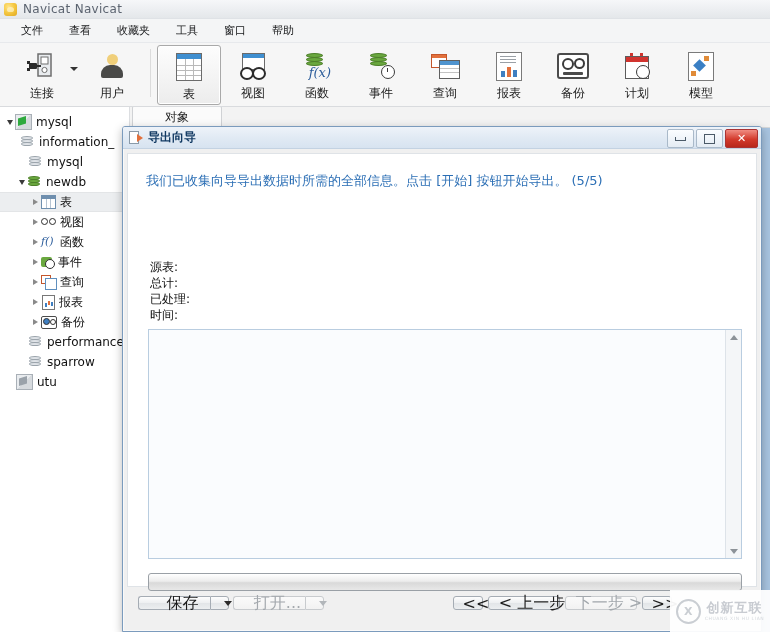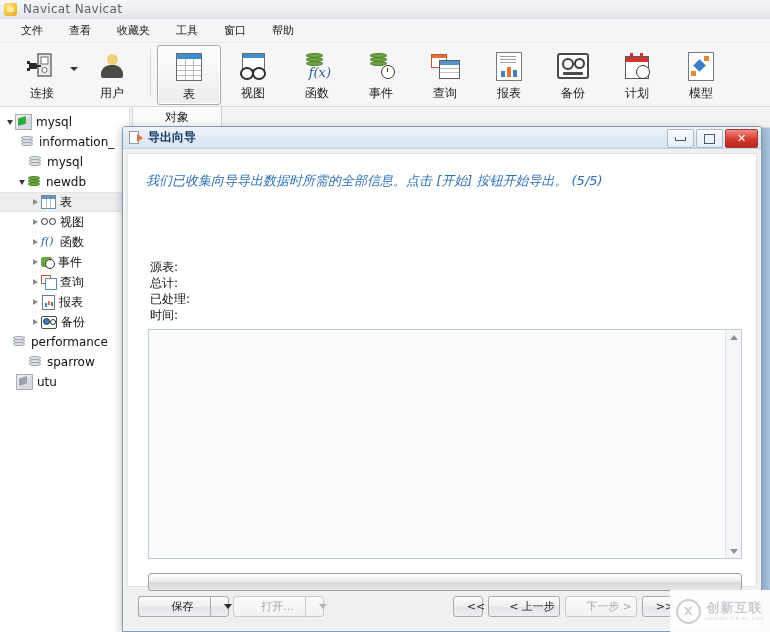--- a/index.html
+++ b/index.html
@@ -199,21 +199,21 @@
     width:31px;border-color:#a33;
     background:linear-gradient(to bottom,#f08c82,#d33a2c 55%,#b8281c);
   }
   .wb .gl-min{width:9px;height:3px;border:1px solid #4b5a68;border-top:none;}
   .wb .gl-max{width:9px;height:8px;border:1px solid #4b5a68;}
   .wb .gl-x{color:#fff;font-size:11px;font-weight:bold;line-height:1;}
 
   .dlg-body{position:absolute;left:4px;right:4px;top:26px;bottom:44px;background:#fff;border:1px solid #dfe3e7;box-sizing:border-box;}
   .hint{
     position:absolute;left:18px;top:18px;right:18px;
-    font-size:13px;color:#2c6fb5;white-space:nowrap;font-style:italic;
+    font-size:13px;color:#2c6fb5;white-space:nowrap;
   }
   .fields{position:absolute;left:22px;top:105px;font-size:12px;line-height:16px;color:#111;}
   .fields div{height:16px;}
   .logbox{
     position:absolute;left:20px;right:14px;top:175px;height:230px;
     border:1px solid #b9cde0;background:#fafcfe;box-sizing:border-box;
   }
   .vscroll{
     position:absolute;right:0;top:0;bottom:0;width:15px;background:#f4f6f8;
     border-left:1px solid #dde3e9;display:flex;flex-direction:column;justify-content:space-between;
@@ -223,23 +223,23 @@
   .sarrow.up i{border-bottom:5px solid #8c9298;}
   .sarrow.dn i{border-top:5px solid #8c9298;}
   .progress{
     position:absolute;left:20px;right:14px;top:419px;height:18px;
     border:1px solid #9aa0a6;border-radius:3px;box-sizing:border-box;
     background:linear-gradient(to bottom,#ffffff 0%,#ededed 45%,#d9d9d9 55%,#e8e8e8 100%);
   }
 
   .dlg-foot{position:absolute;left:0;right:0;bottom:0;height:44px;}
   .btn{
-    height:21px;border:1px solid #a5acb4;border-radius:3px;
+    height:14px;border:1px solid #a5acb4;border-radius:3px;
     background:linear-gradient(to bottom,#fdfdfd,#edefF1 50%,#e2e5e8 51%,#eceef0);
-    font-size:11px;color:#1b1b1b;display:flex;align-items:center;justify-content:center;
+    font-size:16px;color:#1b1b1b;display:flex;align-items:center;justify-content:center;
     box-sizing:border-box;cursor:default;white-space:nowrap;padding-left:16px;
   }
   .btn.dis{color:#a3a8ad;background:linear-gradient(to bottom,#fafafa,#f2f2f2);border-color:#c8cbce;}
   .split{display:flex;}
   .split .main-b{border-radius:3px 0 0 3px;border-right:none;}
   .split .arw{
     width:19px;border-radius:0 3px 3px 0;
   }
   .split .arw i{width:0;height:0;border-left:4px solid transparent;border-right:4px solid transparent;border-top:5px solid #2b2b2b;}
   .split .arw.dis i{border-top-color:#b2b6ba;}
@@ -519,21 +519,21 @@
       </div>
 
       <div class="trow" style="padding-left:30px">
         <span class="arrow">
             <i></i>
           </span>
         <span class="ti ti-bak"></span>
         <span>备份</span>
       </div>
 
-      <div class="trow" style="padding-left:12px">
+      <div class="trow" style="padding-left:28px">
         <span class="ti ti-db">
             <i></i>
             <i></i>
             <i></i>
           </span>
         <span>performance</span>
       </div>
 
       <div class="trow" style="padding-left:28px">
         <span class="ti ti-db">

